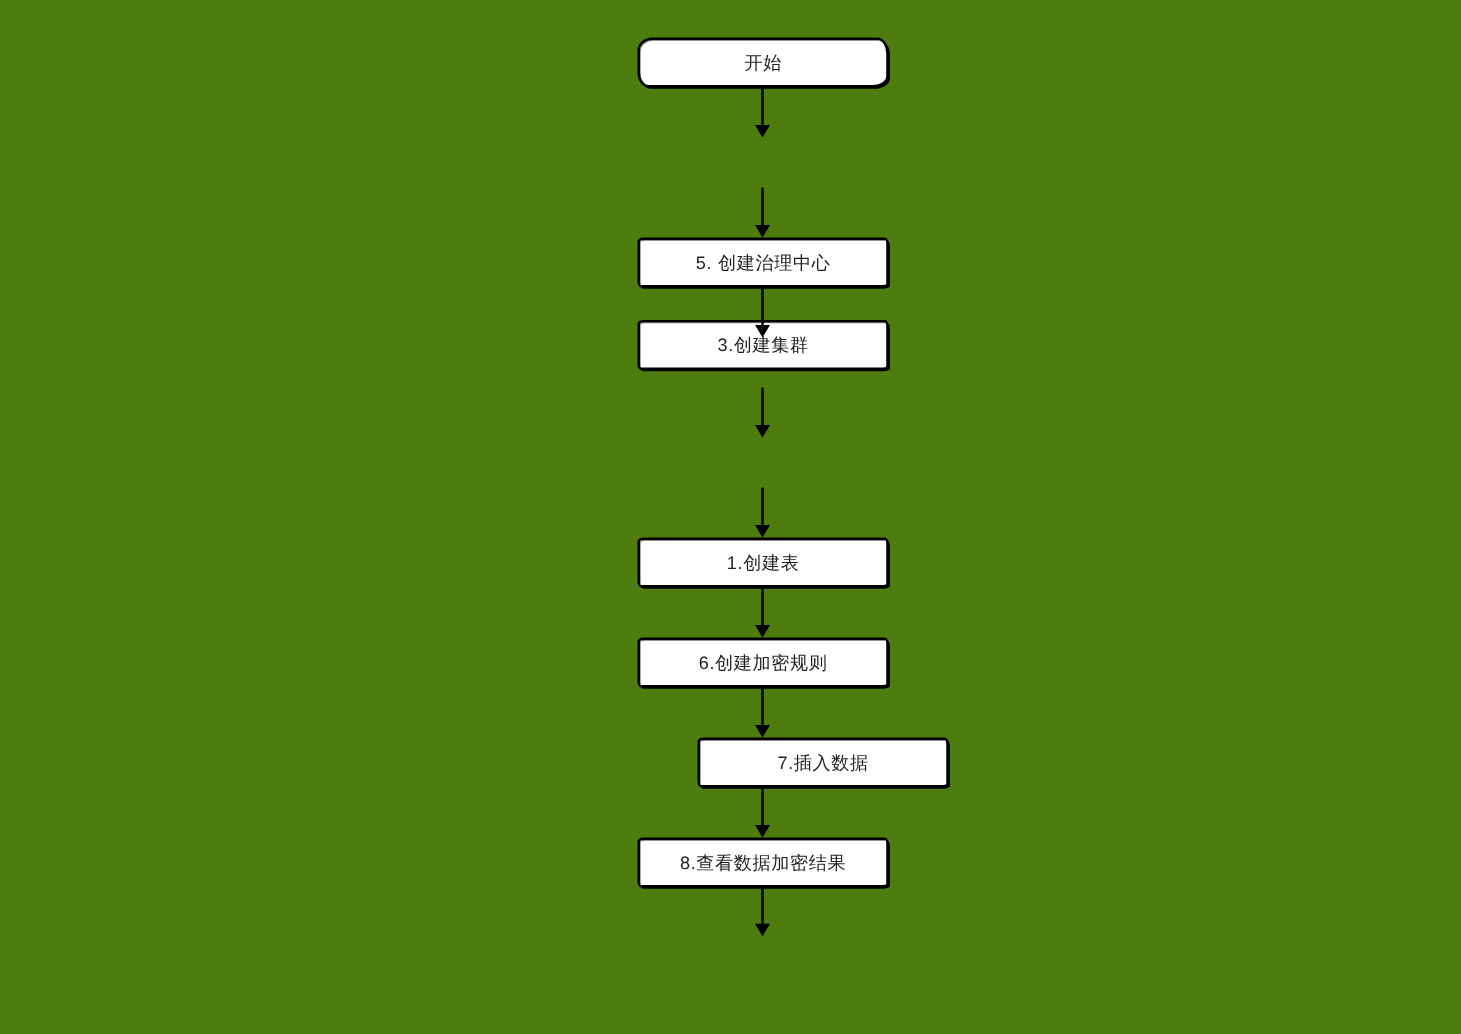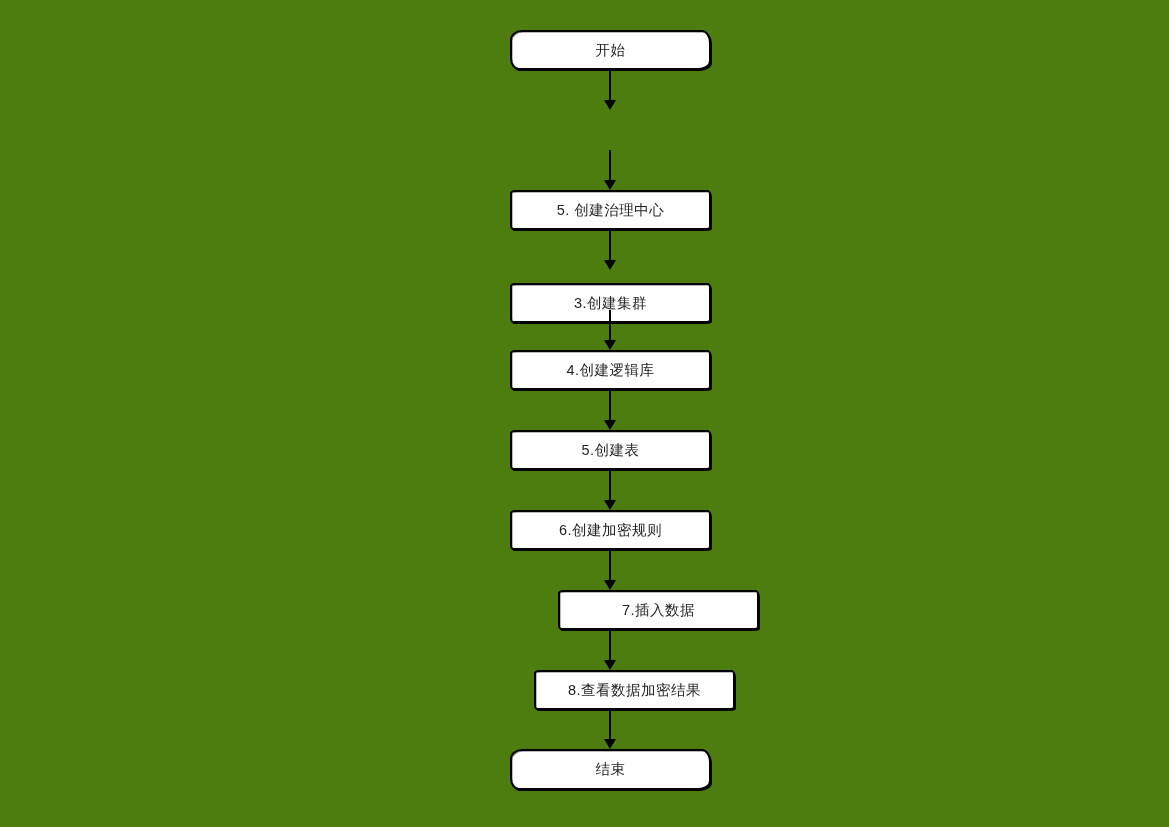--- a/index.html
+++ b/index.html
@@ -71,47 +71,41 @@
 
   <div class="node terminal" style="top:30px;">
     <span class="label">开始</span>
   </div>
 
 
   <div class="node" style="top:190px;">
     <span class="label">5. 创建治理中心</span>
   </div>
 
-  <div class="node" style="top:283px;">
+  <div class="node" style="top:256px;">
     <span class="label">3.创建集群</span>
   </div>
 
-  <div class="node" style="top:350px;">
-    <span class="label">4.创建逻辑库</span>
-  </div>
 
   <div class="node" style="top:430px;">
-    <span class="label">5.创建表</span>
+    <span class="label">1.创建表</span>
   </div>
 
   <div class="node" style="top:510px;">
     <span class="label">6.创建加密规则</span>
   </div>
 
   <div class="node" style="top:590px;margin-left:48px;">
     <span class="label">7.插入数据</span>
   </div>
 
-  <div class="node" style="top:670px;margin-left:24px;">
+  <div class="node" style="top:670px;">
     <span class="label">8.查看数据加密结果</span>
   </div>
 
-  <div class="node terminal" style="top:749px;height:41px;">
-    <span class="label">结束</span>
-  </div>
 
   <div class="arrow" style="top:70px;height:40px;">
     <div class="shaft"></div>
     <div class="head"></div>
   </div>
 
   <div class="arrow" style="top:150px;height:40px;">
     <div class="shaft"></div>
     <div class="head"></div>
   </div>

